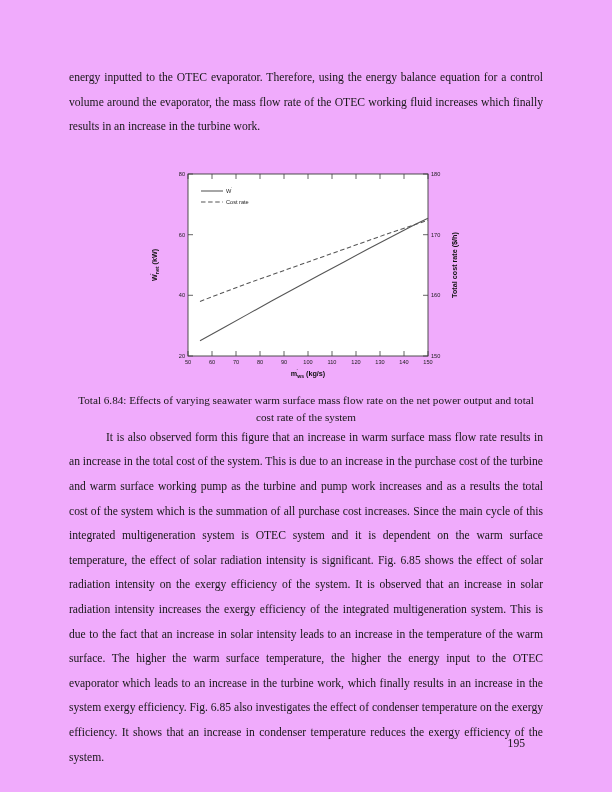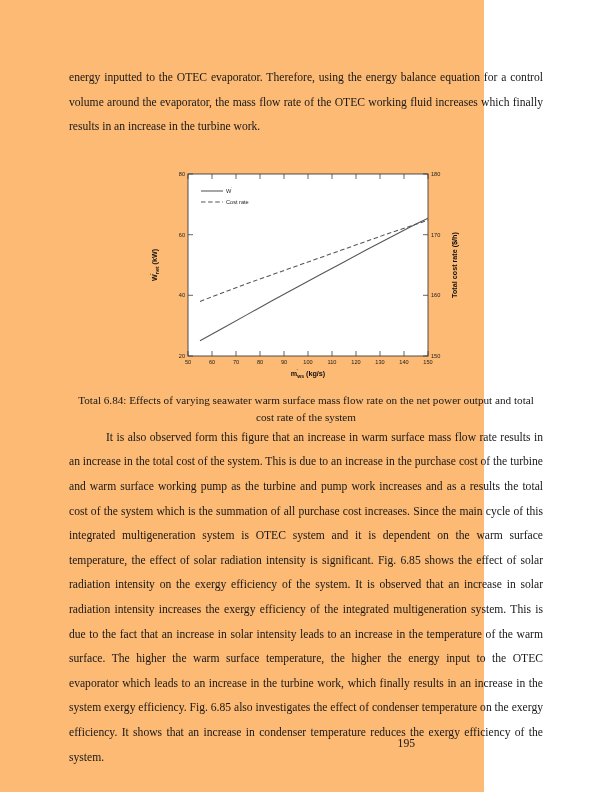--- a/index.html
+++ b/index.html
@@ -11,23 +11,23 @@
     width: 612px;
     height: 792px;
     position: relative;
     font-family: "Liberation Serif", serif;
     color: #000000;
     overflow: hidden;
   }
   .page {
     position: absolute;
     left: 0; top: 0;
-    width: 484px;
+    width: 612px;
     height: 792px;
-    background: #fdba74;
+    background: #f0abfc;
     text-decoration: underline;
   }
   .content {
     position: absolute;
     left: 69px;
     top: 66px;
     width: 474px;
   }
   p.body-text {
     margin: 0;
@@ -55,21 +55,21 @@
 
   
   .chart-wrap {
     position: relative;
     width: 330px;
     height: 222px;
   }
   .chart-svg { display: block; }
   .page-number {
     position: absolute;
-    right: 69px;
+    right: 87px;
     bottom: 42px;
     font-size: 11.6px;
     color: #171717;
   }
   text { font-family: "Liberation Sans", sans-serif; }
 </style>
 </head>
 <body>
 
 <div class="page">

